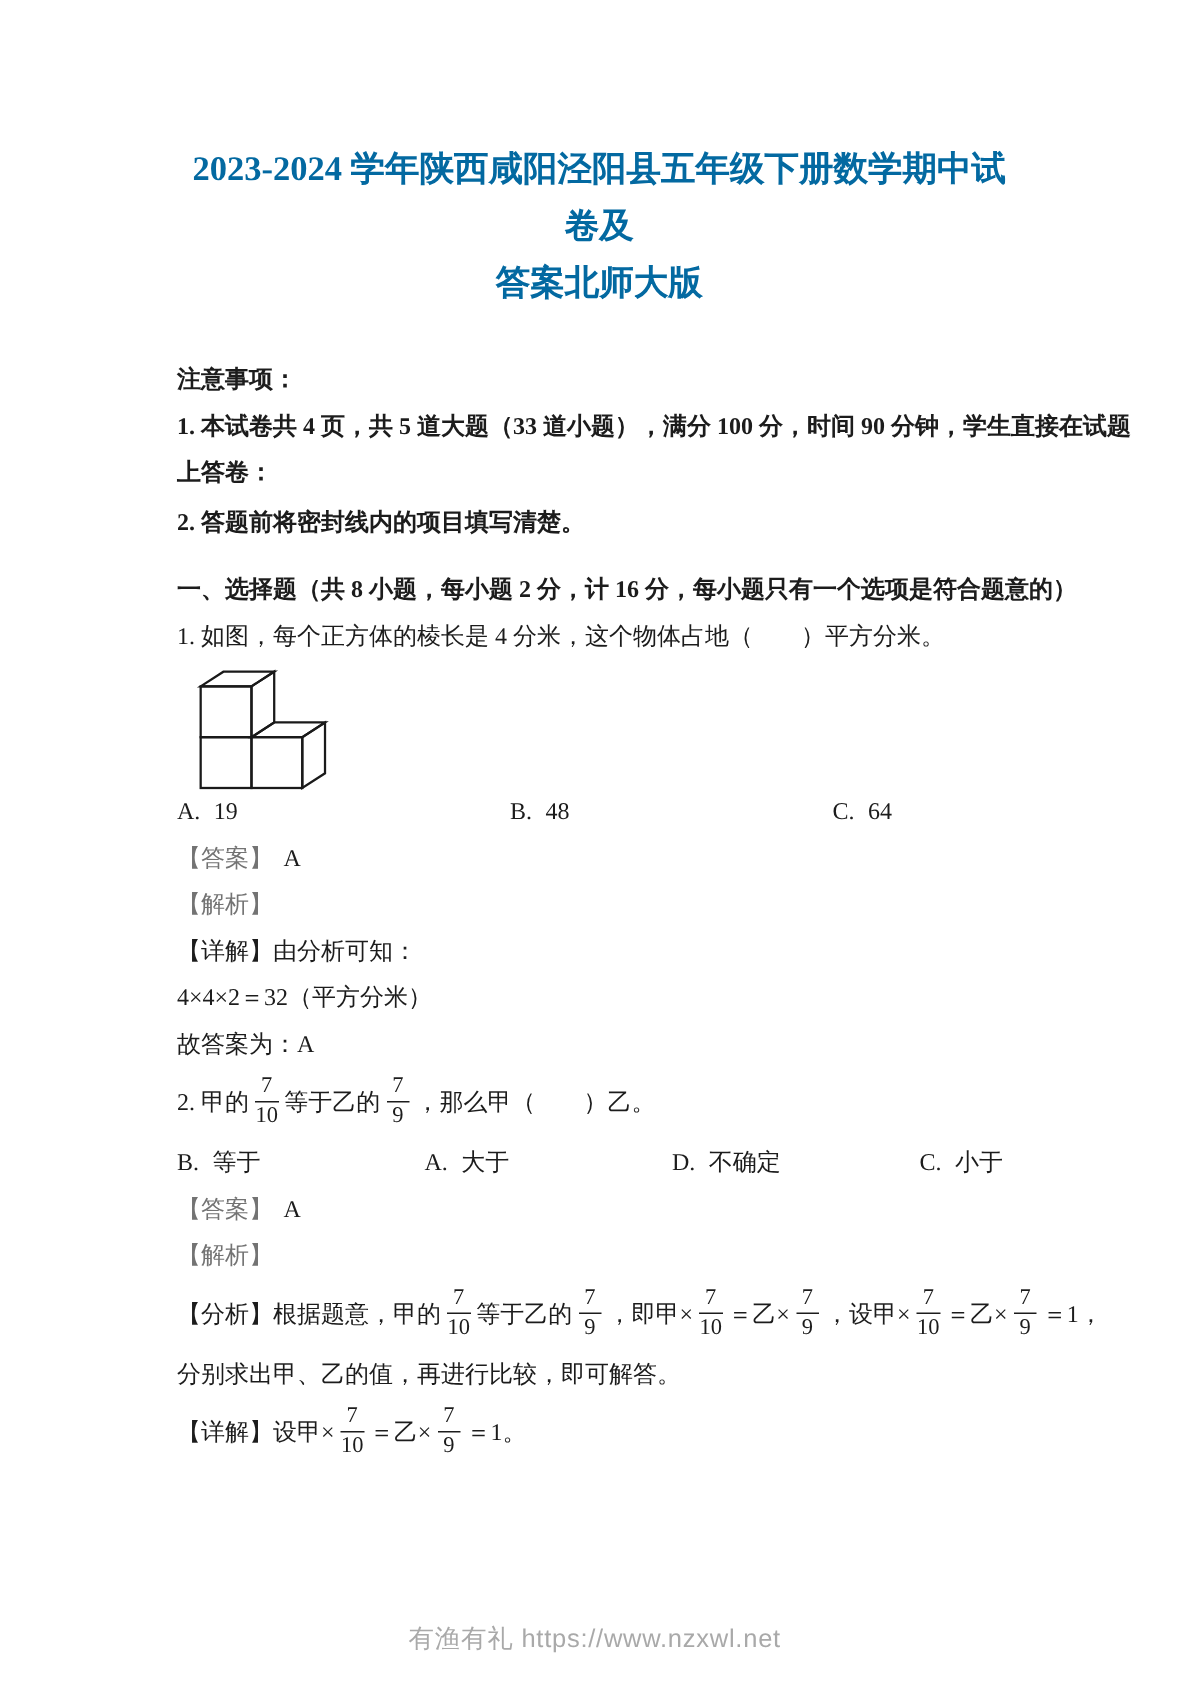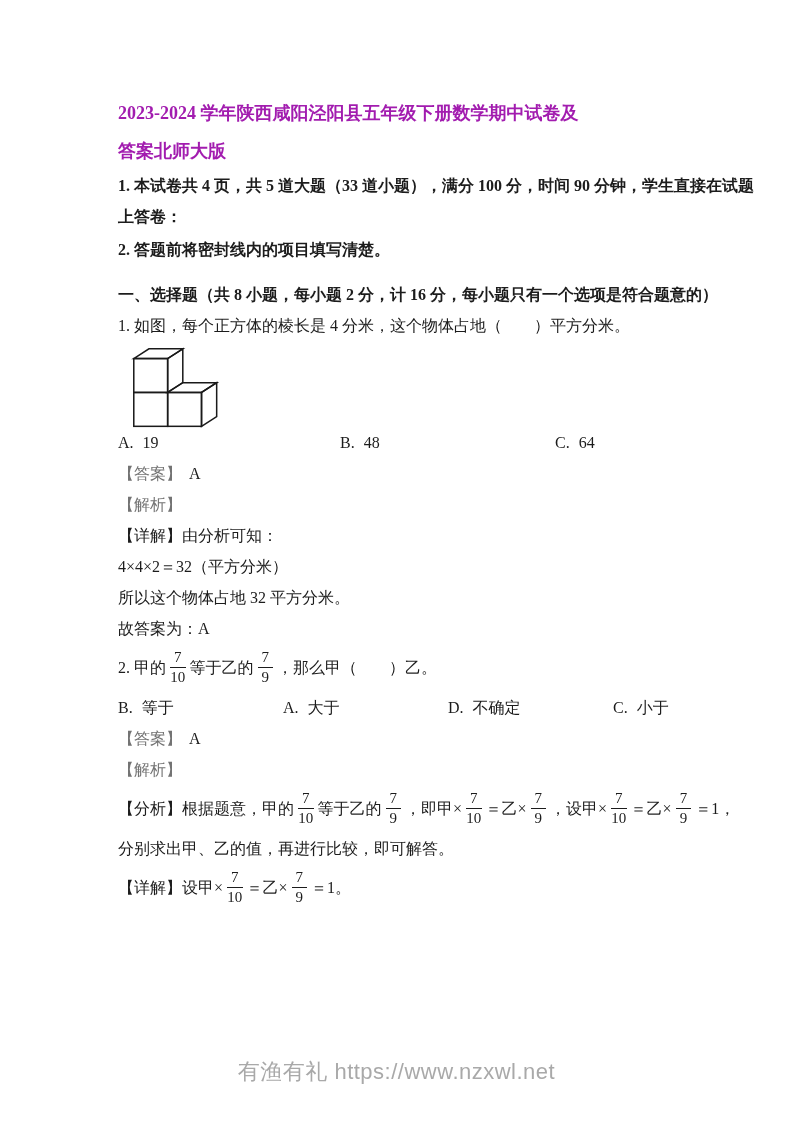--- a/index.html
+++ b/index.html
@@ -9,23 +9,24 @@
     background:#ffffff;
     font-family:"Liberation Serif","DejaVu Serif",serif;
     color:#1c1c1c;
     font-size:16px;
     overflow:hidden;
     box-sizing:border-box;
     padding:0 112px 0 118px;
   }
   .title{
     margin:94px 0 0 0;
-    font-size:18px;
+    text-align:center;
+    font-size:23px;
     font-weight:bold;
-    color:#a21caf;
+    color:#0369a1;
     line-height:38px;
   }
   .line{line-height:31px;white-space:nowrap;}
   .b{font-weight:bold;}
   .notes-heading{margin-top:30px;}
   .note-item2{margin-top:2px;}
   .section-heading{margin-top:14px;}
   .blue{color:#737373;}
   .ans{margin-left:7px;}
   .figure-wrap{margin:6px 0 0 7px;height:80px;}
@@ -44,39 +45,40 @@
     text-align:center;
     font-size:15px;
     line-height:normal;
     margin:0 4px 4px 4px;
   }
   .frac .num{display:block;border-bottom:1.2px solid #1c1c1c;padding:0 4px 1px 4px;line-height:1.15;}
   .frac .den{display:block;line-height:1.15;padding-top:1px;}
   .footer{
     position:absolute;
     left:0;right:0;
-    bottom:35px;
+    bottom:18px;
     text-align:center;
     font-family:"Liberation Sans","DejaVu Sans",sans-serif;
-    font-size:22px;
+    font-size:17px;
     color:#a9a9a9;
     letter-spacing:0.5px;
   }
   svg .stroke{fill:none;stroke:#1a1a1a;stroke-width:1.7;stroke-linejoin:miter;}
 </style>
 </head>
 <body>
 
 <div class="page">
 
   <div class="title">
     <div>2023-2024 学年陕西咸阳泾阳县五年级下册数学期中试卷及</div>
     <div>答案北师大版</div>
   </div>
 
+  <div class="line b notes-heading">注意事项：</div>
   <div class="line b">1. 本试卷共 4 页，共 5 道大题（33 道小题），满分 100 分，时间 90 分钟，学生直接在试题</div>
   <div class="line b">上答卷：</div>
   <div class="line b note-item2">2. 答题前将密封线内的项目填写清楚。</div>
 
   <div class="line b section-heading">一、选择题（共 8 小题，每小题 2 分，计 16 分，每小题只有一个选项是符合题意的）</div>
 
   <div class="line">1. 如图，每个正方体的棱长是 4 分米，这个物体占地（　　）平方分米。</div>
 
   <div class="figure-wrap">
     <svg width="96" height="82" viewBox="0 0 104 92">
@@ -101,21 +103,20 @@
       <span class="opt-label">C.</span><span>64</span>
     </span>
   </div>
 
   <div class="line">
     <span class="blue">【答案】</span><span class="ans">A</span>
   </div>
   <div class="line blue">【解析】</div>
   <div class="line">【详解】由分析可知：</div>
   <div class="line">4×4×2＝32（平方分米）</div>
-  <div class="line">所以这个物体占地 32 平方分米。</div>
   <div class="line">故答案为：A</div>
 
   <div class="mixed">2. 甲的<span class="frac"><span class="num">7</span><span class="den">10</span></span>等于乙的<span class="frac"><span class="num">7</span><span class="den">9</span></span>，那么甲（　　）乙。</div>
 
   <div class="opts four">
     <span class="opt">
       <span class="opt-label">B.</span><span>等于</span>
     </span>
     <span class="opt">
       <span class="opt-label">A.</span><span>大于</span>

